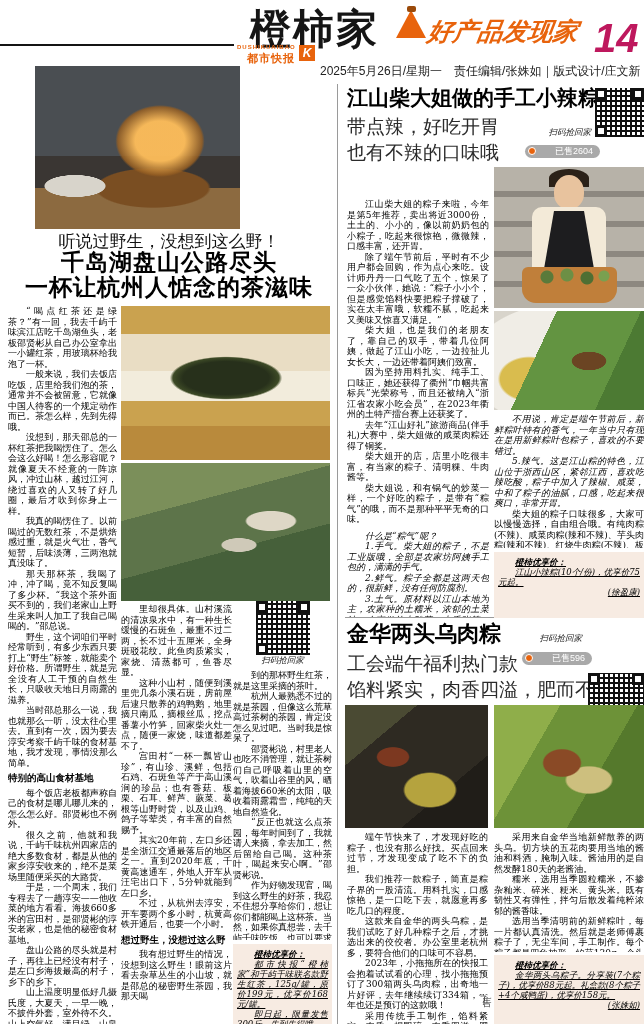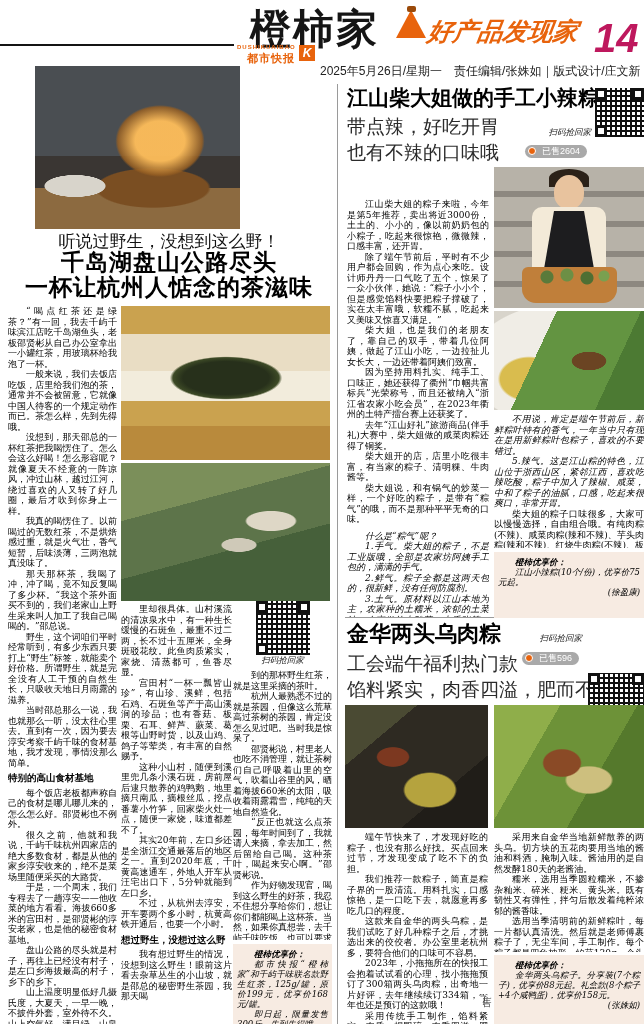--- a/index.html
+++ b/index.html
@@ -28,36 +28,36 @@
   .hrule2{left:345px;top:617px;width:299px;height:1px;background:#9a9a9a;}
   
   .col{font-size:9px;line-height:10.5px;text-align:justify;overflow:hidden;}
   .col p{margin:0;text-indent:2em;}
   .bh{font-family:"Liberation Sans",sans-serif;font-weight:700;font-size:9.5px;
       text-indent:0 !important;text-align:left;margin:5px 0 4px 0 !important;}
   .kai{font-style:italic;}
   .pricebox{background:#f7ebe2;padding:5px 4px;font-size:8.5px;line-height:10px;
       font-style:italic;text-align:justify;overflow:hidden;}
   .pricebox .pb-title{font-weight:700;text-indent:2em;margin:0;}
-  .pricebox p{margin:0;text-indent:2em;}
+  .pricebox p{margin:0;text-indent:2em;text-decoration:underline;}
   .pb-byline{text-align:right;margin:0;}
   
   .kicker{left:8px;top:230px;width:322px;text-align:center;font-size:17px;color:#111;}
   .headline{left:8px;top:250px;width:322px;text-align:center;
       font:900 23px/25px "Liberation Sans",sans-serif;color:#000;letter-spacing:1px;}
   .hl2{font:900 21px/24px "Liberation Sans",sans-serif;color:#000;}
   .dek{font-size:19px;line-height:26px;color:#2b2b2b;}
   
   .qr{background:
       repeating-linear-gradient(0deg,#111 0 2px,transparent 2px 5px),
       repeating-linear-gradient(90deg,#111 0 2px,#fff 2px 5px);position:relative;}
   .qr i{position:absolute;width:12px;height:12px;border:3px solid #111;background:#fff;box-sizing:border-box;}
   .qr i.tl{left:0;top:0;} .qr i.tr{right:0;top:0;} .qr i.bl{left:0;bottom:0;}
   .qr-cap{font-size:8.5px;font-style:italic;color:#222;text-align:center;}
-  .badge{display:inline-flex;align-items:center;gap:6px;background:#a9a9a9;color:#fff;
+  .badge{display:inline-flex;align-items:center;gap:19px;background:#a9a9a9;color:#fff;
       border-radius:8px;padding:1px 7px 1px 3px;font:9px/11px "Liberation Sans",sans-serif;}
   .badge .dot{width:6px;height:6px;border-radius:50%;background:#e8630c;border:1.5px solid #fff;}
   
   .ph{overflow:hidden;}
   .ph-tea{background:
       radial-gradient(ellipse 50px 18px at 40px 120px,#d8d4cb 0 60%,rgba(0,0,0,0) 62%),
       radial-gradient(ellipse 62px 50px at 125px 75px,rgba(255,190,90,.95) 0 40%,rgba(150,95,35,.85) 68%,rgba(0,0,0,0) 72%),
       radial-gradient(ellipse 92px 32px at 118px 122px,#7a4e22 0 60%,rgba(0,0,0,0) 63%),
       linear-gradient(180deg,#4a4e52 0 55%,#3a3633 55% 75%,#8c6a40 75% 100%);}
   .ph-leaves{background:
@@ -134,22 +134,22 @@
   <p>盘山公路的尽头就是村子，再往上已经没有村子，是左口乡海拔最高的村子，乡下的乡下。</p>
   <p>山上温度明显低好几摄氏度，大夏天，一早一晚，不披件外套，室外待不久。山上空气好，满目绿，山泉溪水缠绕，就是想象中该有的样子。</p>
 
 </div>
 
 <div class="abs ph ph-leaves" style="left:121px;top:306px;width:209px;height:154px;"></div>
 <div class="abs ph ph-mountain" style="left:121px;top:463px;width:209px;height:138px;"></div>
 
 <div class="abs col" style="left:121px;top:604px;width:111px;height:420px;">
   <p>里却很具体。山村溪流的清凉泉水中，有一种生长缓慢的石斑鱼，最重不过二两，长不过十五厘米，全身斑驳花纹。此鱼肉质紧实，家烧、清蒸都可，鱼香尽显。</p>
+  <p>这种小山村，随便到溪里兜几条小溪石斑，房前屋后逮只散养的鸡鸭鹅，地里摘只南瓜，摘根丝瓜，挖点番薯小竹笋，回家柴火灶一点，随便一家烧，味道都差不了。</p>
   <p>宫田村“一杯一瓢皆山珍”，有山珍、溪鲜，包括石鸡、石斑鱼等产于高山溪涧的珍品；也有香菇、板栗、石耳、鲜芦、蕨菜、葛根等山野时货，以及山鸡、鸽子等荤类，有丰富的自然赐予。</p>
-  <p>这种小山村，随便到溪里兜几条小溪石斑，房前屋后逮只散养的鸡鸭鹅，地里摘只南瓜，摘根丝瓜，挖点番薯小竹笋，回家柴火灶一点，随便一家烧，味道都差不了。</p>
   <p>其实20年前，左口乡还是全浙江交通最落后的地区之一。直到2020年底，千黄高速通车，外地人开车从汪宅出口下，5分钟就能到左口乡。</p>
   <p>不过，从杭州去淳安，开车要两个多小时，杭黄高铁开通后，也要一个小时。</p>
   <p class="bh">想过野生，没想过这么野</p>
   <p>我有想过野生的情况，没想到这么野生！眼前这片看去杂草丛生的小山坡，就是邵总的秘密野生茶园，我那天喝</p>
 </div>
 
 <div class="abs" style="left:233px;top:601px;width:99px;">
   <div class="qr" style="width:54px;height:54px;margin:0 auto;">
       <i class="tl"></i>
       <i class="tr"></i>

